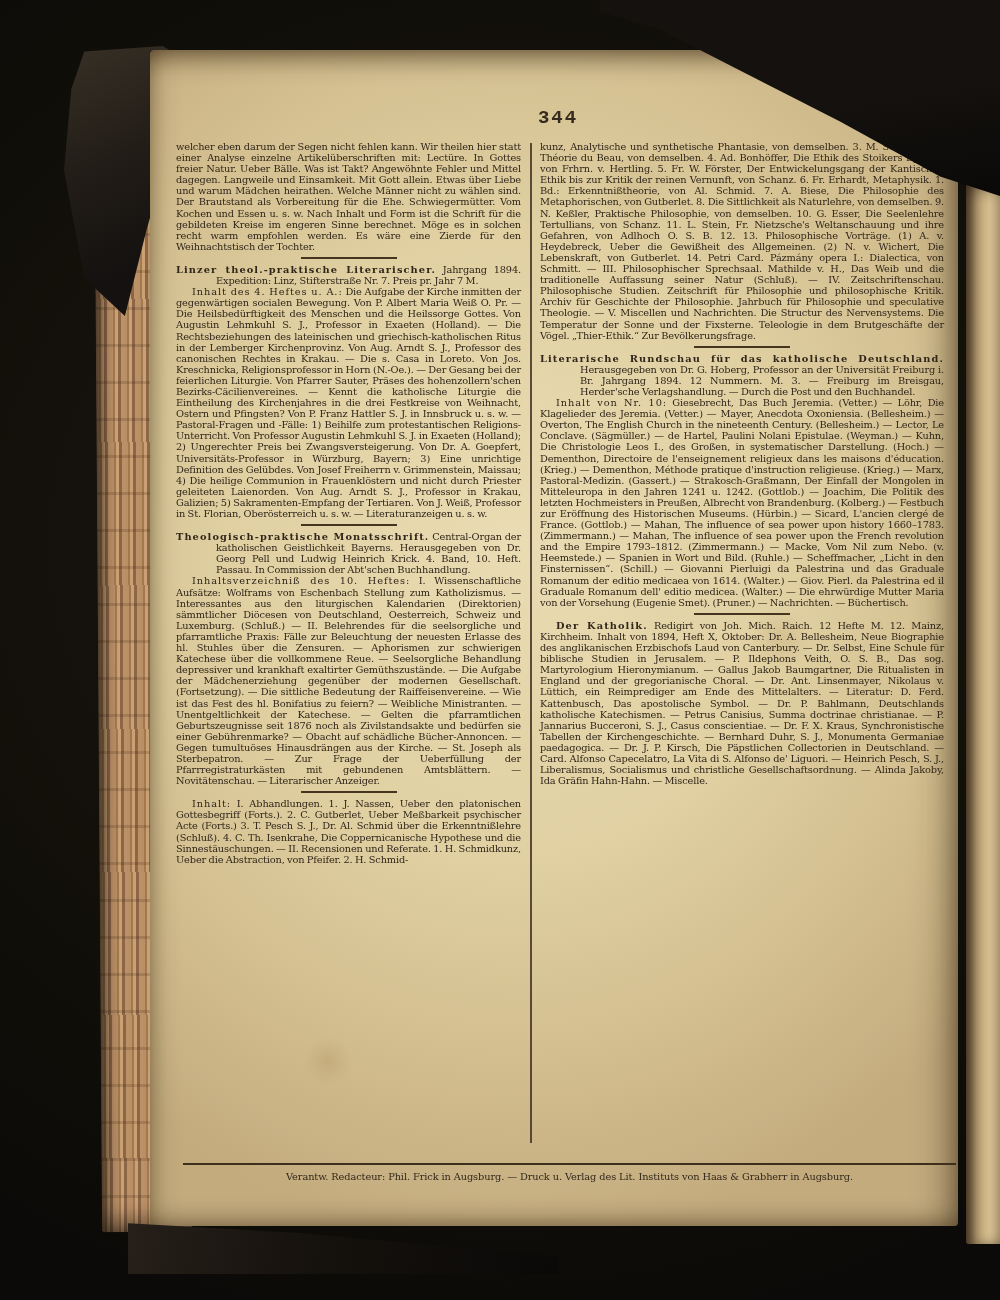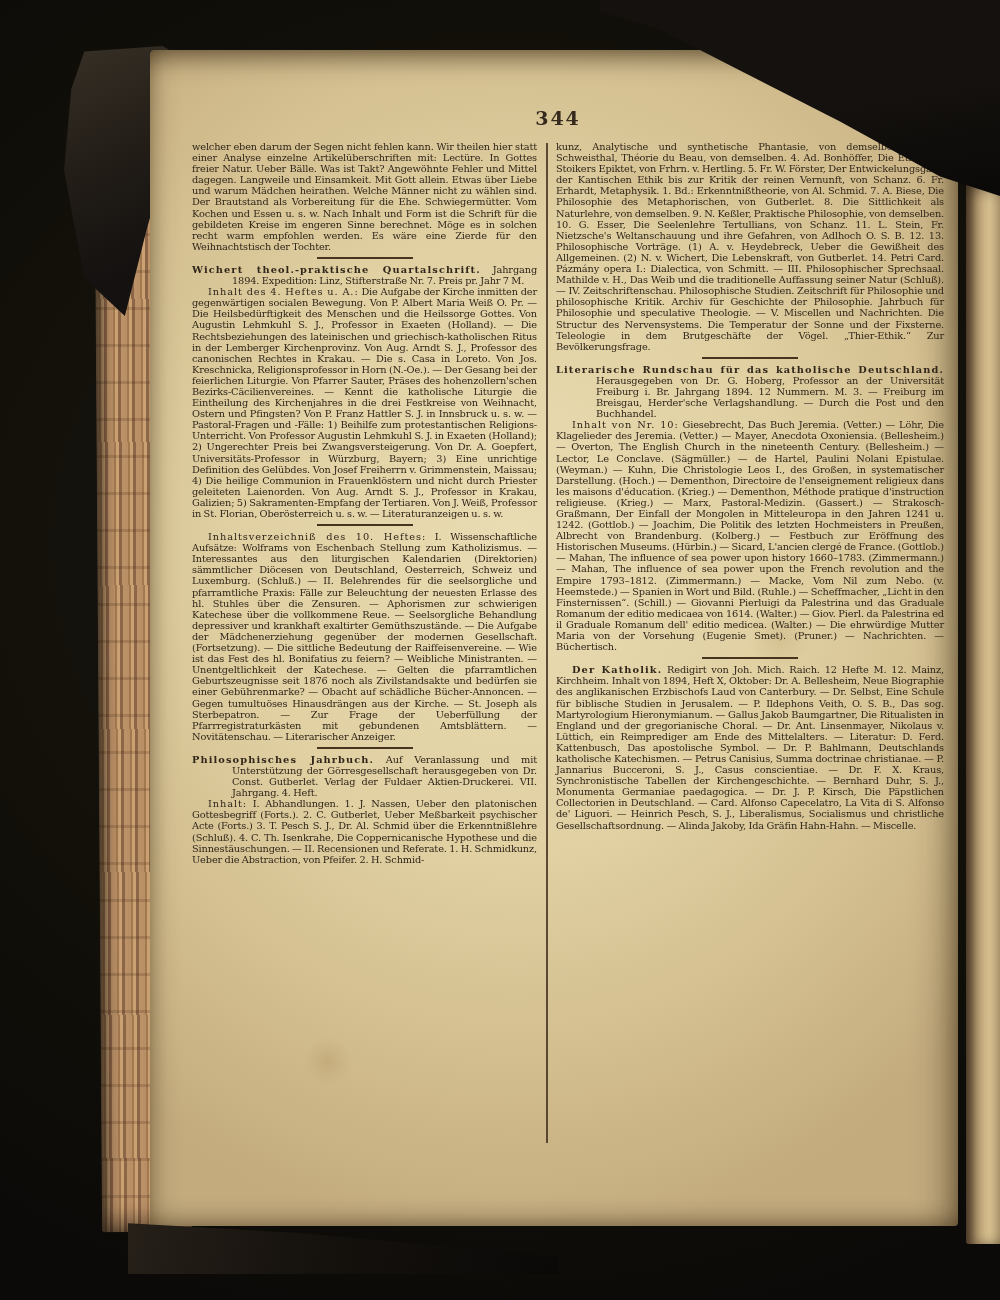--- a/index.html
+++ b/index.html
@@ -54,24 +54,24 @@
   }
   .cover-bottom {
     position: absolute; left: 128px; top: 1212px; width: 430px; height: 62px;
     background: linear-gradient(100deg, #262019 0%, #15110d 45%, #0a0908 100%);
     clip-path: polygon(0 18%, 40% 34%, 100% 72%, 100% 100%, 0 100%);
   }
 
   
   .pagenum {
     margin: 57px 0 0 8px; text-align: center;
-    font-size: 19px; font-weight: bold; letter-spacing: 2px; color: #352a1d;
+    font-size: 19px; font-weight: bold; letter-spacing: 2px; color: #352a1d; font-family: Liberation Mono, monospace;
   }
   .cols {
-    display: flex; margin-top: 12px; padding: 0 14px 0 42px;
+    display: flex; margin-top: 12px; padding: 0 14px 0 26px;
     height: 1006px; overflow: hidden;
   }
   .col { text-align: justify; }
   .col-left  { width: 345px; flex: none; }
   .col-right { flex: 1; }
   .divider {
     flex: none; width: 2px; margin: 2px 8px 0 9px; height: 1000px;
     background: #443324; opacity: .85;
   }
   .para, .entry {
@@ -102,40 +102,44 @@
 
 <div class="page">
 
   <div class="pagenum">344</div>
 
   <div class="cols">
 
     <div class="col col-left">
       <p class="para">welcher eben darum der Segen nicht fehlen kann. Wir theilen hier statt einer Analyse einzelne Artikelüberschriften mit: Lectüre. In Gottes freier Natur. Ueber Bälle. Was ist Takt? Angewöhnte Fehler und Mittel dagegen. Langweile und Einsamkeit. Mit Gott allein. Etwas über Liebe und warum Mädchen heirathen. Welche Männer nicht zu wählen sind. Der Brautstand als Vorbereitung für die Ehe. Schwiegermütter. Vom Kochen und Essen u. s. w. Nach Inhalt und Form ist die Schrift für die gebildeten Kreise im engeren Sinne berechnet. Möge es in solchen recht warm empfohlen werden. Es wäre eine Zierde für den Weihnachtstisch der Tochter.</p>
       <div class="sep"></div>
-      <p class="entry"><span class="gesperrt">Wichert theol.-praktische Quartalschrift.</span><span> Jahrgang 1894. Expedition: Linz, Stifterstraße Nr. 7. Preis pr. Jahr 7 M.</span></p>
+      <p class="entry"><span class="gesperrt">Linzer theol.-praktische Literarischer.</span><span> Jahrgang 1894. Expedition: Linz, Stifterstraße Nr. 7. Preis pr. Jahr 7 M.</span></p>
       <p class="para indent"><span class="lead">Inhalt des 4. Heftes u. A.:</span><span> Die Aufgabe der Kirche inmitten der gegenwärtigen socialen Bewegung. Von P. Albert Maria Weiß O. Pr. — Die Heilsbedürftigkeit des Menschen und die Heilssorge Gottes. Von Augustin Lehmkuhl S. J., Professor in Exaeten (Holland). — Die Rechtsbeziehungen des lateinischen und griechisch-katholischen Ritus in der Lemberger Kirchenprovinz. Von Aug. Arndt S. J., Professor des canonischen Rechtes in Krakau. — Die s. Casa in Loreto. Von Jos. Kreschnicka, Religionsprofessor in Horn (N.-Oe.). — Der Gesang bei der feierlichen Liturgie. Von Pfarrer Sauter, Präses des hohenzollern'schen Bezirks-Cäcilienvereines. — Kennt die katholische Liturgie die Eintheilung des Kirchenjahres in die drei Festkreise von Weihnacht, Ostern und Pfingsten? Von P. Franz Hattler S. J. in Innsbruck u. s. w. — Pastoral-Fragen und -Fälle: 1) Beihilfe zum protestantischen Religions-Unterricht. Von Professor Augustin Lehmkuhl S. J. in Exaeten (Holland); 2) Ungerechter Preis bei Zwangsversteigerung. Von Dr. A. Goepfert, Universitäts-Professor in Würzburg, Bayern; 3) Eine unrichtige Definition des Gelübdes. Von Josef Freiherrn v. Grimmenstein, Maissau; 4) Die heilige Communion in Frauenklöstern und nicht durch Priester geleiteten Laienorden. Von Aug. Arndt S. J., Professor in Krakau, Galizien; 5) Sakramenten-Empfang der Tertiaren. Von J. Weiß, Professor in St. Florian, Oberösterreich u. s. w. — Literaturanzeigen u. s. w.</span></p>
       <div class="sep"></div>
+      <p class="entry"><span class="gesperrt">Theologisch-praktische Monatsschrift.</span><span> Central-Organ der katholischen Geistlichkeit Bayerns. Herausgegeben von Dr. Georg Pell und Ludwig Heinrich Krick. 4. Band, 10. Heft. Passau. In Commission der Abt'schen Buchhandlung.</span></p>
       <p class="para indent"><span class="lead">Inhaltsverzeichniß des 10. Heftes:</span><span> I. Wissenschaftliche Aufsätze: Wolframs von Eschenbach Stellung zum Katholizismus. — Interessantes aus den liturgischen Kalendarien (Direktorien) sämmtlicher Diöcesen von Deutschland, Oesterreich, Schweiz und Luxemburg. (Schluß.) — II. Belehrendes für die seelsorgliche und pfarramtliche Praxis: Fälle zur Beleuchtung der neuesten Erlasse des hl. Stuhles über die Zensuren. — Aphorismen zur schwierigen Katechese über die vollkommene Reue. — Seelsorgliche Behandlung depressiver und krankhaft exaltirter Gemüthszustände. — Die Aufgabe der Mädchenerziehung gegenüber der modernen Gesellschaft. (Fortsetzung). — Die sittliche Bedeutung der Raiffeisenvereine. — Wie ist das Fest des hl. Bonifatius zu feiern? — Weibliche Ministranten. — Unentgeltlichkeit der Katechese. — Gelten die pfarramtlichen Geburtszeugnisse seit 1876 noch als Zivilstandsakte und bedürfen sie einer Gebührenmarke? — Obacht auf schädliche Bücher-Annoncen. — Gegen tumultuöses Hinausdrängen aus der Kirche. — St. Joseph als Sterbepatron. — Zur Frage der Ueberfüllung der Pfarrregistraturkästen mit gebundenen Amtsblättern. — Novitätenschau. — Literarischer Anzeiger.</span></p>
       <div class="sep"></div>
-      <p class="entry"><span class="gesperrt">Philosophisches Jahrbuch.</span><span> Auf Veranlassung und mit Unterstützung der Görresgesellschaft herausgegeben von Dr. Const. Gutberlet. Verlag der Fuldaer Aktien-Druckerei. VII. Jahrgang. 4. Heft.</span></p>
       <p class="para indent"><span class="lead">Inhalt:</span><span> I. Abhandlungen. 1. J. Nassen, Ueber den platonischen Gottesbegriff (Forts.). 2. C. Gutberlet, Ueber Meßbarkeit psychischer Acte (Forts.) 3. T. Pesch S. J., Dr. Al. Schmid über die Erkenntnißlehre (Schluß). 4. C. Th. Isenkrahe, Die Coppernicanische Hypothese und die Sinnestäuschungen. — II. Recensionen und Referate. 1. H. Schmidkunz, Ueber die Abstraction, von Pfeifer. 2. H. Schmid-</span></p>
     </div>
 
     <div class="divider"></div>
 
     <div class="col col-right">
       <p class="para">kunz, Analytische und synthetische Phantasie, von demselben. 3. M. Schweisthal, Théorie du Beau, von demselben. 4. Ad. Bonhöffer, Die Ethik des Stoikers Epiktet, von Frhrn. v. Hertling. 5. Fr. W. Förster, Der Entwickelungsgang der Kantischen Ethik bis zur Kritik der reinen Vernunft, von Schanz. 6. Fr. Erhardt, Metaphysik. 1. Bd.: Erkenntnißtheorie, von Al. Schmid. 7. A. Biese, Die Philosophie des Metaphorischen, von Gutberlet. 8. Die Sittlichkeit als Naturlehre, von demselben. 9. N. Keßler, Praktische Philosophie, von demselben. 10. G. Esser, Die Seelenlehre Tertullians, von Schanz. 11. L. Stein, Fr. Nietzsche's Weltanschauung und ihre Gefahren, von Adlhoch O. S. B. 12. 13. Philosophische Vorträge. (1) A. v. Heydebreck, Ueber die Gewißheit des Allgemeinen. (2) N. v. Wichert, Die Lebenskraft, von Gutberlet. 14. Petri Card. Pázmány opera I.: Dialectica, von Schmitt. — III. Philosophischer Sprechsaal. Mathilde v. H., Das Weib und die traditionelle Auffassung seiner Natur (Schluß). — IV. Zeitschriftenschau. Philosophische Studien. Zeitschrift für Philosophie und philosophische Kritik. Archiv für Geschichte der Philosophie. Jahrbuch für Philosophie und speculative Theologie. — V. Miscellen und Nachrichten. Die Structur des Nervensystems. Die Temperatur der Sonne und der Fixsterne. Teleologie in dem Brutgeschäfte der Vögel. „Thier-Ethik.“ Zur Bevölkerungsfrage.</p>
       <div class="sep"></div>
       <p class="entry"><span class="gesperrt">Literarische Rundschau für das katholische Deutschland.</span><span> Herausgegeben von Dr. G. Hoberg, Professor an der Universität Freiburg i. Br. Jahrgang 1894. 12 Nummern. M. 3. — Freiburg im Breisgau, Herder'sche Verlagshandlung. — Durch die Post und den Buchhandel.</span></p>
       <p class="para indent"><span class="lead">Inhalt von Nr. 10:</span><span> Giesebrecht, Das Buch Jeremia. (Vetter.) — Löhr, Die Klagelieder des Jeremia. (Vetter.) — Mayer, Anecdota Oxoniensia. (Bellesheim.) — Overton, The English Church in the nineteenth Century. (Bellesheim.) — Lector, Le Conclave. (Sägmüller.) — de Hartel, Paulini Nolani Epistulae. (Weyman.) — Kuhn, Die Christologie Leos I., des Großen, in systematischer Darstellung. (Hoch.) — Dementhon, Directoire de l'enseignement religieux dans les maisons d'éducation. (Krieg.) — Dementhon, Méthode pratique d'instruction religieuse. (Krieg.) — Marx, Pastoral-Medizin. (Gassert.) — Strakosch-Graßmann, Der Einfall der Mongolen in Mitteleuropa in den Jahren 1241 u. 1242. (Gottlob.) — Joachim, Die Politik des letzten Hochmeisters in Preußen, Albrecht von Brandenburg. (Kolberg.) — Festbuch zur Eröffnung des Historischen Museums. (Hürbin.) — Sicard, L'ancien clergé de France. (Gottlob.) — Mahan, The influence of sea power upon history 1660–1783. (Zimmermann.) — Mahan, The influence of sea power upon the French revolution and the Empire 1793–1812. (Zimmermann.) — Macke, Vom Nil zum Nebo. (v. Heemstede.) — Spanien in Wort und Bild. (Ruhle.) — Scheffmacher, „Licht in den Finsternissen“. (Schill.) — Giovanni Pierluigi da Palestrina und das Graduale Romanum der editio medicaea von 1614. (Walter.) — Giov. Pierl. da Palestrina ed il Graduale Romanum dell' editio medicea. (Walter.) — Die ehrwürdige Mutter Maria von der Vorsehung (Eugenie Smet). (Pruner.) — Nachrichten. — Büchertisch.</span></p>
       <div class="sep"></div>
       <p class="para indent"><span class="gesperrt">Der Katholik.</span><span> Redigirt von Joh. Mich. Raich. 12 Hefte M. 12. Mainz, Kirchheim. Inhalt von 1894, Heft X, Oktober: Dr. A. Bellesheim, Neue Biographie des anglikanischen Erzbischofs Laud von Canterbury. — Dr. Selbst, Eine Schule für biblische Studien in Jerusalem. — P. Ildephons Veith, O. S. B., Das sog. Martyrologium Hieronymianum. — Gallus Jakob Baumgartner, Die Ritualisten in England und der gregorianische Choral. — Dr. Ant. Linsenmayer, Nikolaus v. Lüttich, ein Reimprediger am Ende des Mittelalters. — Literatur: D. Ferd. Kattenbusch, Das apostolische Symbol. — Dr. P. Bahlmann, Deutschlands katholische Katechismen. — Petrus Canisius, Summa doctrinae christianae. — P. Jannarius Bucceroni, S. J., Casus conscientiae. — Dr. F. X. Kraus, Synchronistische Tabellen der Kirchengeschichte. — Bernhard Duhr, S. J., Monumenta Germaniae paedagogica. — Dr. J. P. Kirsch, Die Päpstlichen Collectorien in Deutschland. — Card. Alfonso Capecelatro, La Vita di S. Alfonso de' Liguori. — Heinrich Pesch, S. J., Liberalismus, Socialismus und christliche Gesellschaftsordnung. — Alinda Jakoby, Ida Gräfin Hahn-Hahn. — Miscelle.</span></p>
     </div>
 
   </div>
 
+  <div class="footer">
+    <div class="footer-rule"></div>
+    <div class="footer-text">Verantw. Redacteur: Phil. Frick in Augsburg. — Druck u. Verlag des Lit. Instituts von Haas &amp; Grabherr in Augsburg.</div>
+  </div>
 
 </div>
 
 <div class="cover-bottom"></div>
 <div class="next-page"></div>
 <div class="cover-top"></div>
 
 </body></html>

